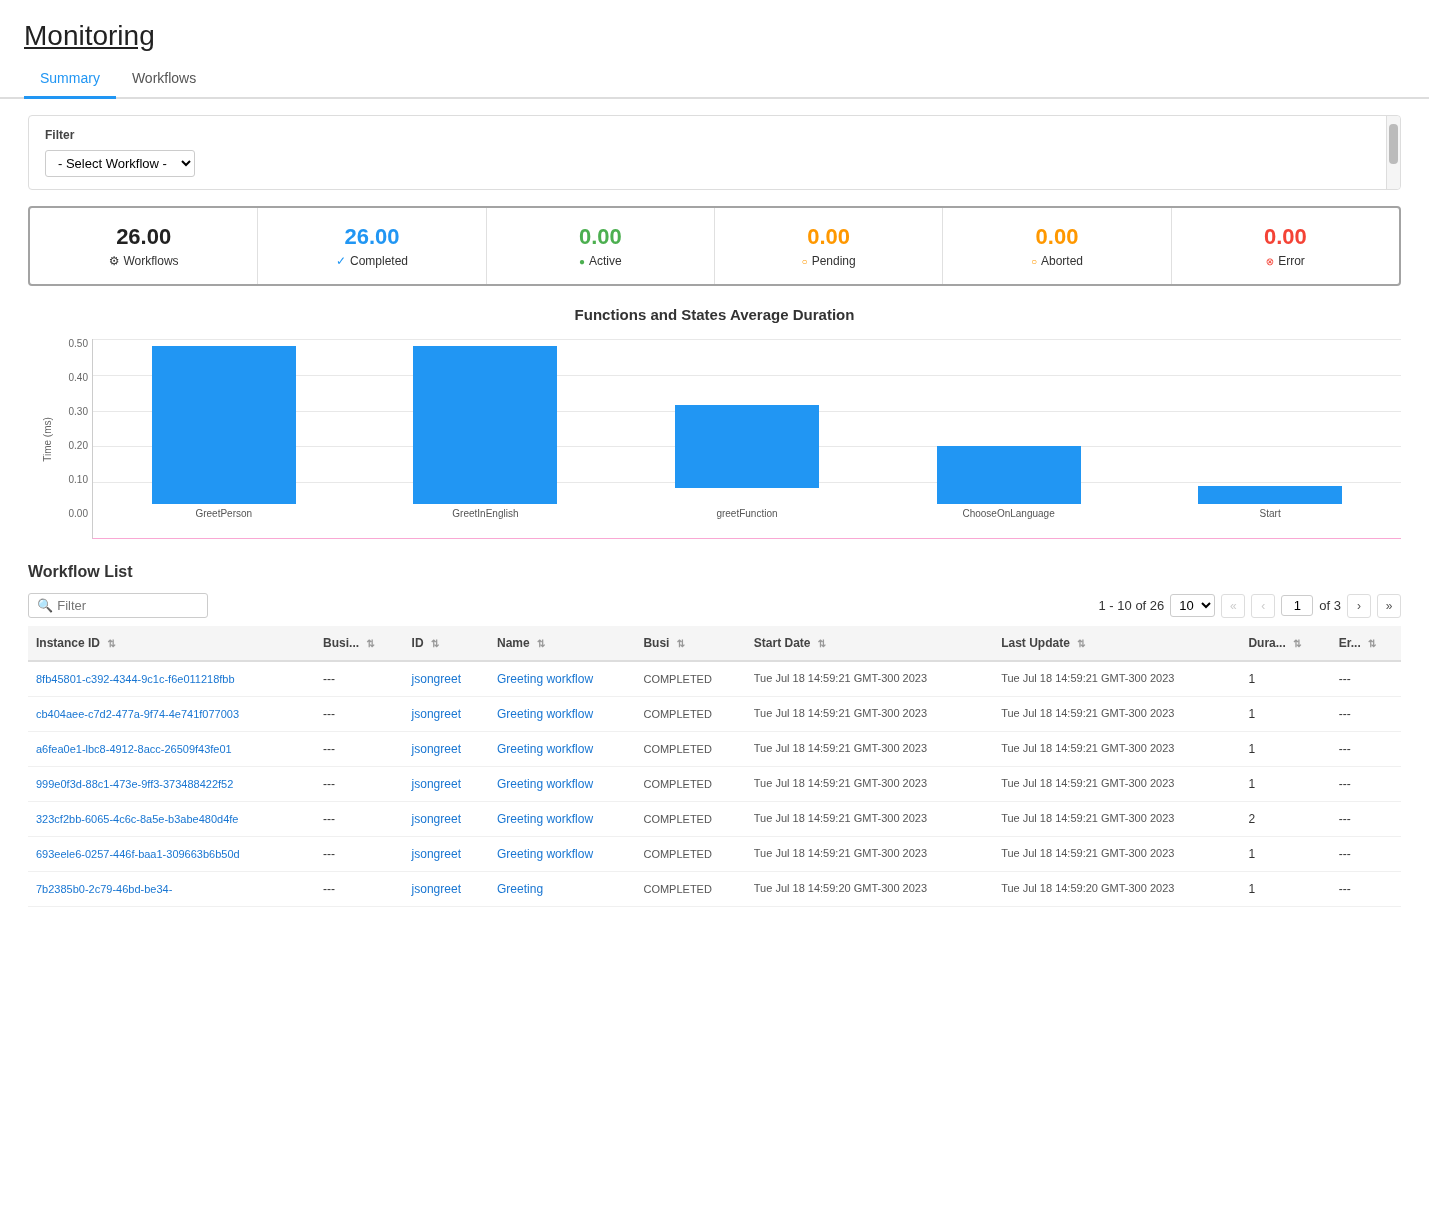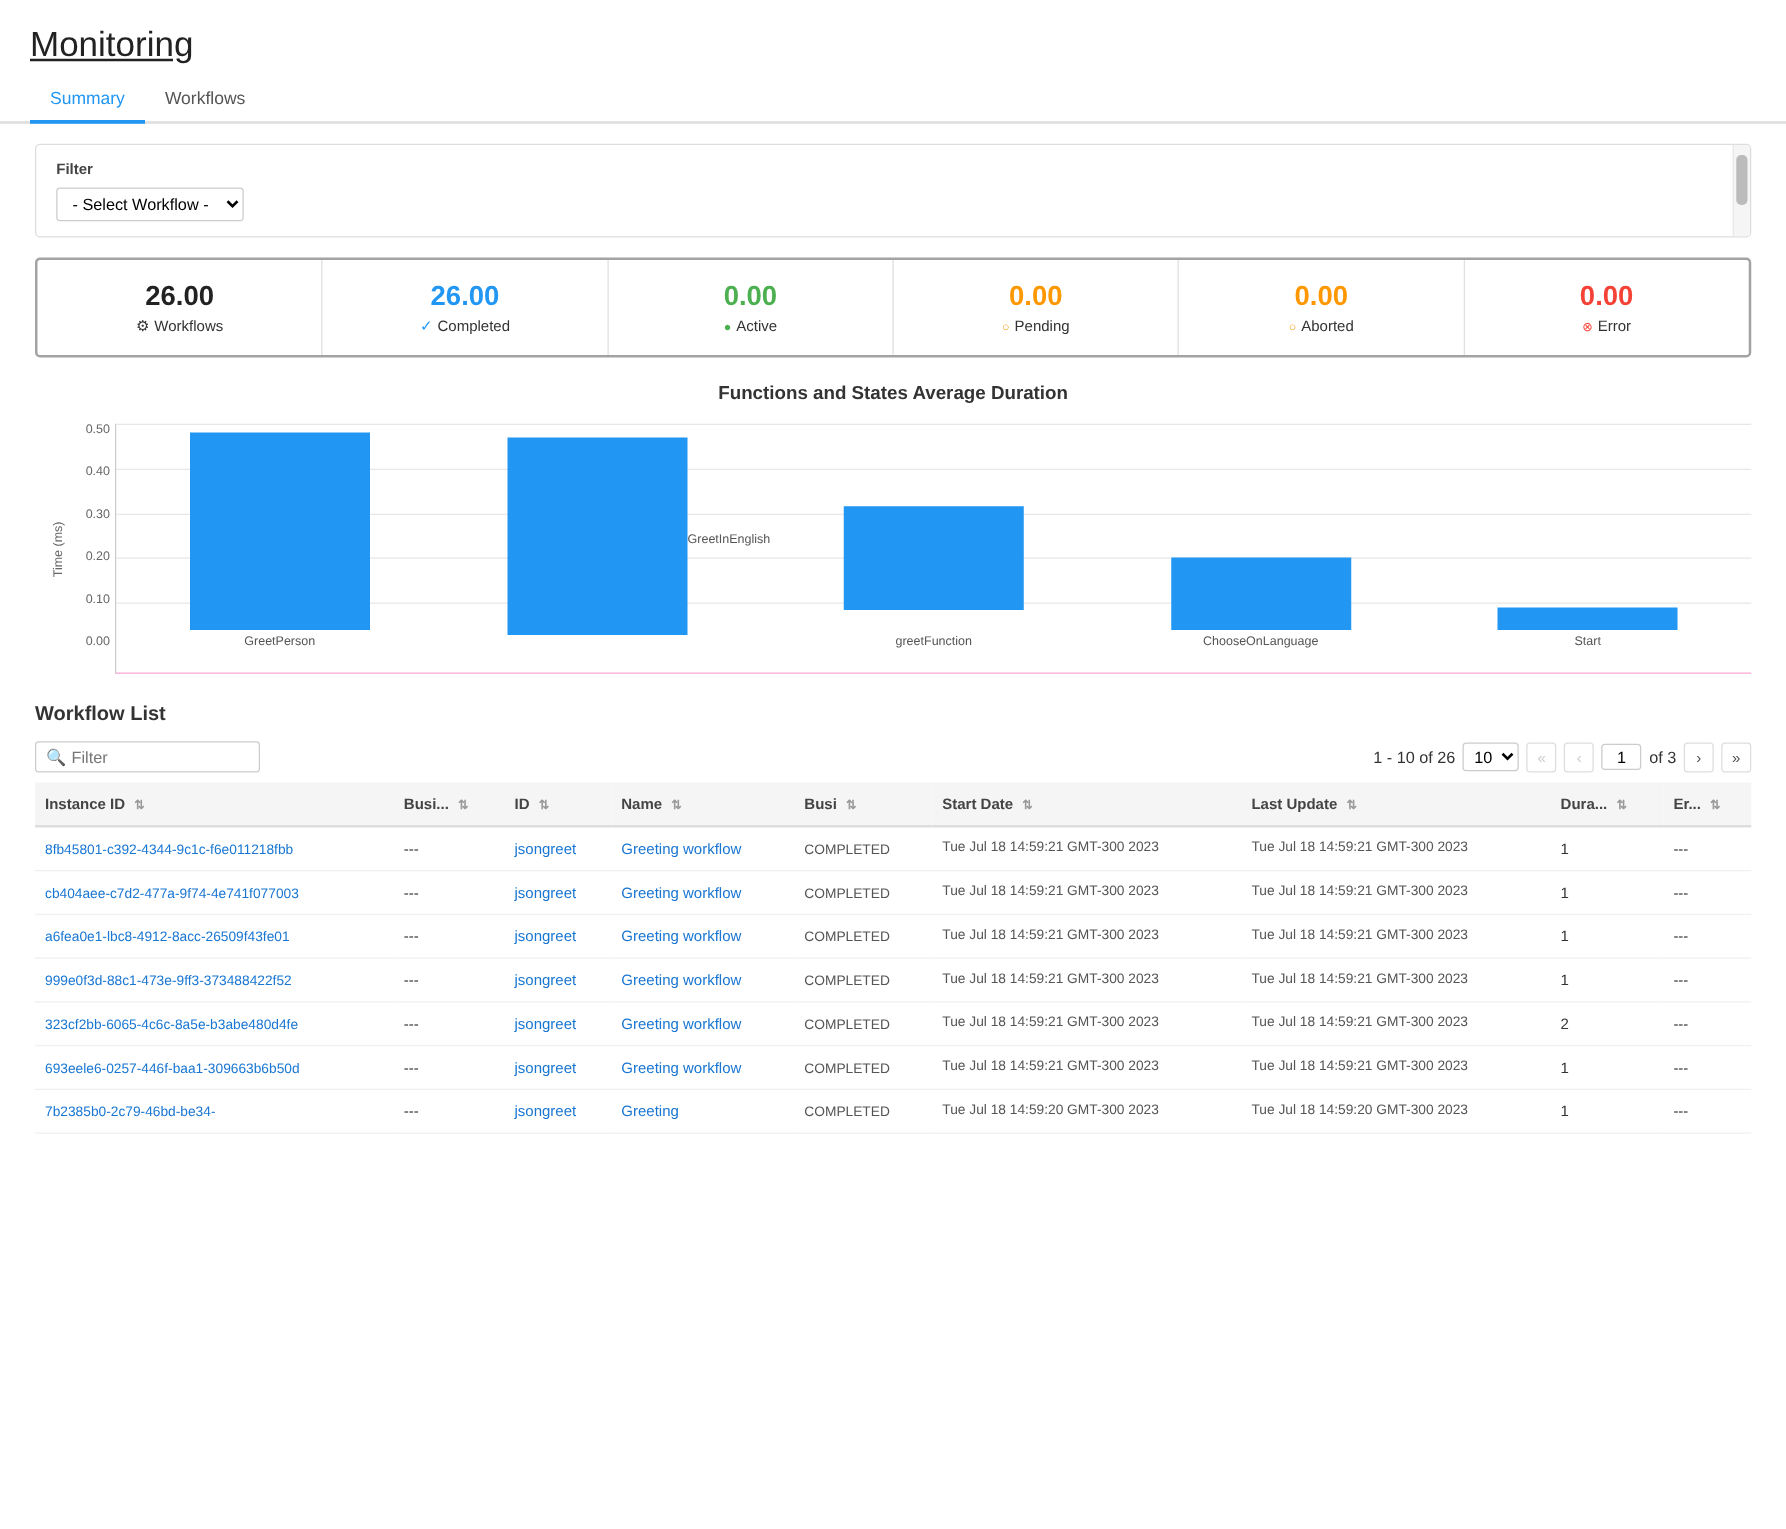--- a/index.html
+++ b/index.html
@@ -164,21 +164,21 @@
           <div style="border-top:1px solid #e8e8e8;"></div>
           <div style="border-top:1px solid #e8e8e8;"></div>
           <div></div>
         </div>
 
         <div style="display:flex; align-items:flex-end; height:180px; padding-bottom:0; position:relative; z-index:1;">
           <div style="flex:1; display:flex; flex-direction:column; align-items:center; justify-content:flex-end; height:100%;">
             <div style="background:#2196F3; width:55%; height:88%;"></div>
             <div style="font-size:10px; color:#555; margin-top:4px;">GreetPerson</div>
           </div>
-          <div style="flex:1; display:flex; flex-direction:row; align-items:center; justify-content:flex-end; height:100%;">
+          <div style="flex:1; display:flex; flex-direction:column; align-items:center; justify-content:flex-end; height:100%;">
             <div style="background:#2196F3; width:55%; height:88%;"></div>
             <div style="font-size:10px; color:#555; margin-top:4px;">GreetInEnglish</div>
           </div>
           <div style="flex:1; display:flex; flex-direction:column; align-items:center; justify-content:flex-end; height:100%;">
             <div style="background:#2196F3; width:55%; height:46%;"></div>
             <div style="font-size:10px; color:#555; margin-top:20px;">greetFunction</div>
           </div>
           <div style="flex:1; display:flex; flex-direction:column; align-items:center; justify-content:flex-end; height:100%;">
             <div style="background:#2196F3; width:55%; height:32%;"></div>
             <div style="font-size:10px; color:#555; margin-top:4px;">ChooseOnLanguage</div>

